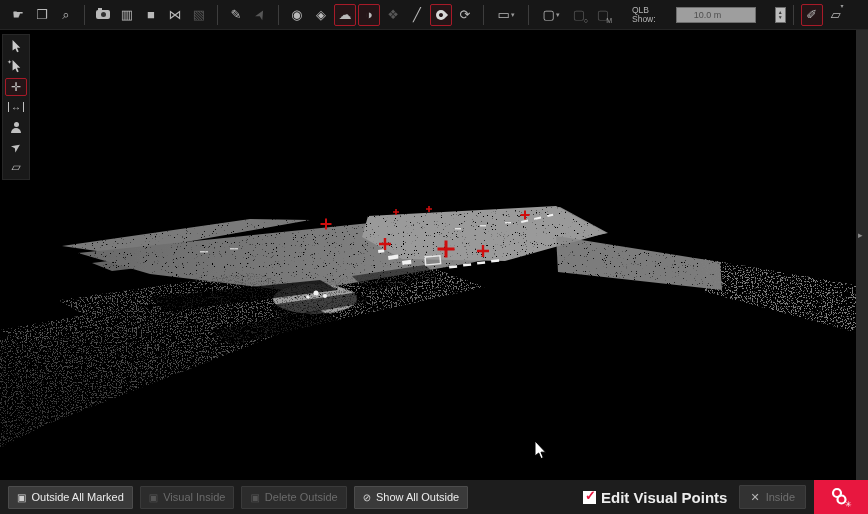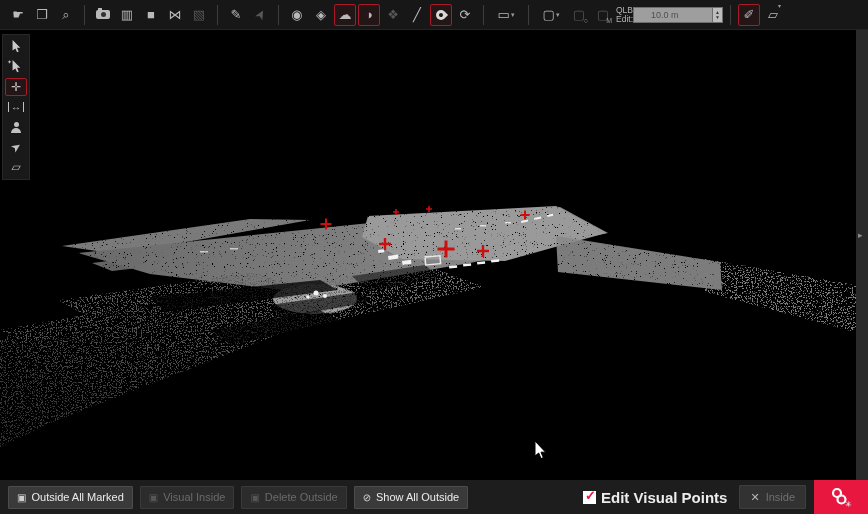--- a/index.html
+++ b/index.html
@@ -27,21 +27,21 @@
   .icon-cam{width:14px;height:9px;background:#b9b9b9;border-radius:2px;position:relative;}
   .icon-cam::before{content:"";position:absolute;width:5px;height:5px;border-radius:50%;
                     background:#333;left:4.5px;top:2px;}
   .icon-cam::after{content:"";position:absolute;width:4px;height:2px;background:#b9b9b9;
                    top:-2px;left:2px;}
   
   .icon-pin{width:10px;height:10px;border-radius:50% 50% 50% 0;transform:rotate(-135deg);
             background:#d8d8d8;position:relative;}
   .icon-pin::after{content:"";position:absolute;inset:3px;border-radius:50%;background:#241517;}
   
-  .qlb{display:flex;align-items:center;gap:0;margin-left:0;}
+  .qlb{display:flex;align-items:center;gap:20px;margin-left:16px;}
   .qlb-label{font-size:8.5px;line-height:9px;color:#b5b5b5;text-align:left;}
   .qlb-input{width:44px;height:14px;background:#9e9e9e;border:1px solid #6e6e6e;color:#4f4f4f;
              font-size:9px;font-family:"Liberation Sans",sans-serif;padding:0 17px;}
   .qlb-spin{display:flex;flex-direction:column;justify-content:center;gap:1px;margin-left:-1px;
             background:#bdbdbd;border:1px solid #6e6e6e;height:14px;width:9px;align-items:center;}
   .qlb-spin span{font-size:5px;line-height:4px;color:#3a3a3a;}
 
   
   .sidestrip{position:absolute;left:2px;top:34px;width:26px;background:#191919;
              border:1px solid #272727;z-index:15;padding:3px 0;display:flex;flex-direction:column;
@@ -256,21 +256,21 @@
       <span>▢</span>
       <span class="sub">○</span>
     </div>
     <div class="tb-btn disabled">
       <span>▢</span>
       <span class="sub">M</span>
     </div>
     <div class="qlb">
       <div class="qlb-label">
         <div>QLB</div>
-        <div>Edit:</div>
+        <div>Show:</div>
       </div>
       <input class="qlb-input" disabled="" value="10.0 m" style="">
       <div class="qlb-spin">
         <span>▲</span>
         <span>▼</span>
       </div>
     </div>
   </div>
   <div class="tb-sep"></div>
   <div class="tb-group">

